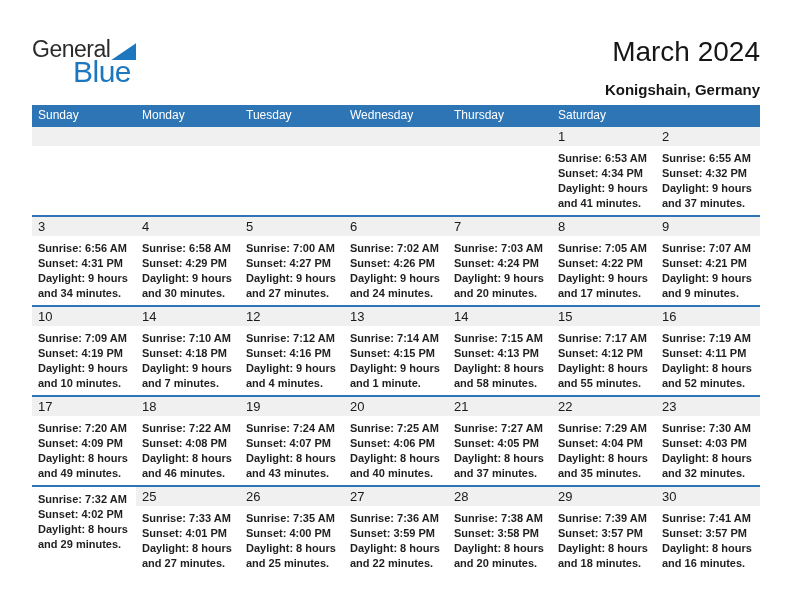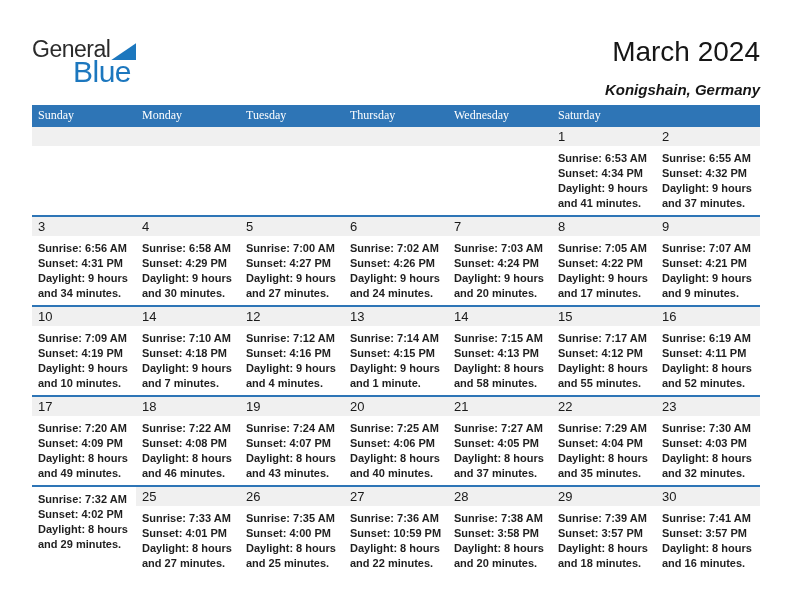--- a/index.html
+++ b/index.html
@@ -17,25 +17,25 @@
   .logo-row1{display:flex;align-items:flex-end;}
   .logo-general{font-size:23px;font-weight:400;color:#2b2b2b;letter-spacing:-0.5px;}
   .logo-triangle{display:inline-block;width:25px;height:17px;background:var(--logo-blue);
     clip-path:polygon(0 100%, 100% 0, 100% 100%);margin-left:1px;margin-bottom:1px;}
   .logo-blue-text{font-size:30px;font-weight:400;color:var(--logo-blue);letter-spacing:-0.5px;
     margin-left:41px;margin-top:-4px;}
 
   
   .title-block{position:absolute;right:32px;top:36px;text-align:right;}
   .page-title{font-size:28px;font-weight:400;color:#161616;}
-  .page-subtitle{font-size:15px;font-weight:700;color:#161616;margin-top:13px;font-style:italic;}
+  .page-subtitle{font-size:15px;font-weight:700;color:#161616;margin-top:13px;}
 
   
   .calendar{position:absolute;left:32px;top:105px;width:728px;}
-  .weekday-header{display:grid;grid-template-columns:repeat(7,1fr);background:var(--blue);height:20px;font-family:Liberation Serif, serif;}
+  .weekday-header{display:grid;grid-template-columns:repeat(7,1fr);background:var(--blue);height:20px;}
   .weekday-header span{color:#ffffff;font-size:12px;line-height:20px;padding-left:6px;
     overflow:hidden;white-space:nowrap;}
   .week-row{display:grid;grid-template-columns:repeat(7,1fr);border-top:2px solid var(--blue);
     height:90px;background:#ffffff;}
   .day-cell{overflow:hidden;}
   .day-band{height:19px;background:var(--band);}
   .day-num{display:block;font-size:13px;line-height:19px;padding-left:6px;color:#1a1a1a;}
   .day-details{padding:5px 4px 0 6px;font-size:11px;line-height:15px;color:#1f1f1f;font-weight:bold;}
 </style>
 </head>
@@ -52,22 +52,22 @@
 <div class="title-block">
   <div class="page-title">March 2024</div>
   <div class="page-subtitle">Konigshain, Germany</div>
 </div>
 
 <div class="calendar">
   <div class="weekday-header">
     <span>Sunday</span>
     <span>Monday</span>
     <span>Tuesday</span>
+    <span>Wednesday</span>
     <span>Thursday</span>
-    <span>Wednesday</span>
     <span>Saturday</span>
   </div>
   <div>
       <div class="week-row">
         <div class="day-cell">
           <div class="day-band"></div>
         </div>
         <div class="day-cell">
           <div class="day-band"></div>
         </div>
@@ -247,21 +247,21 @@
             <div>Sunset: 4:12 PM</div>
             <div>Daylight: 8 hours</div>
             <div>and 55 minutes.</div>
           </div>
         </div>
         <div class="day-cell">
           <div class="day-band">
             <span class="day-num">16</span>
           </div>
           <div class="day-details">
-            <div>Sunrise: 6:19 AM</div>
+            <div>Sunrise: 7:19 AM</div>
             <div>Sunset: 4:11 PM</div>
             <div>Daylight: 8 hours</div>
             <div>and 52 minutes.</div>
           </div>
         </div>
       </div>
       <div class="week-row">
         <div class="day-cell">
           <div class="day-band">
             <span class="day-num">17</span>
@@ -370,21 +370,21 @@
             <div>Daylight: 8 hours</div>
             <div>and 25 minutes.</div>
           </div>
         </div>
         <div class="day-cell">
           <div class="day-band">
             <span class="day-num">27</span>
           </div>
           <div class="day-details">
             <div>Sunrise: 7:36 AM</div>
-            <div>Sunset: 10:59 PM</div>
+            <div>Sunset: 3:59 PM</div>
             <div>Daylight: 8 hours</div>
             <div>and 22 minutes.</div>
           </div>
         </div>
         <div class="day-cell">
           <div class="day-band">
             <span class="day-num">28</span>
           </div>
           <div class="day-details">
             <div>Sunrise: 7:38 AM</div>

